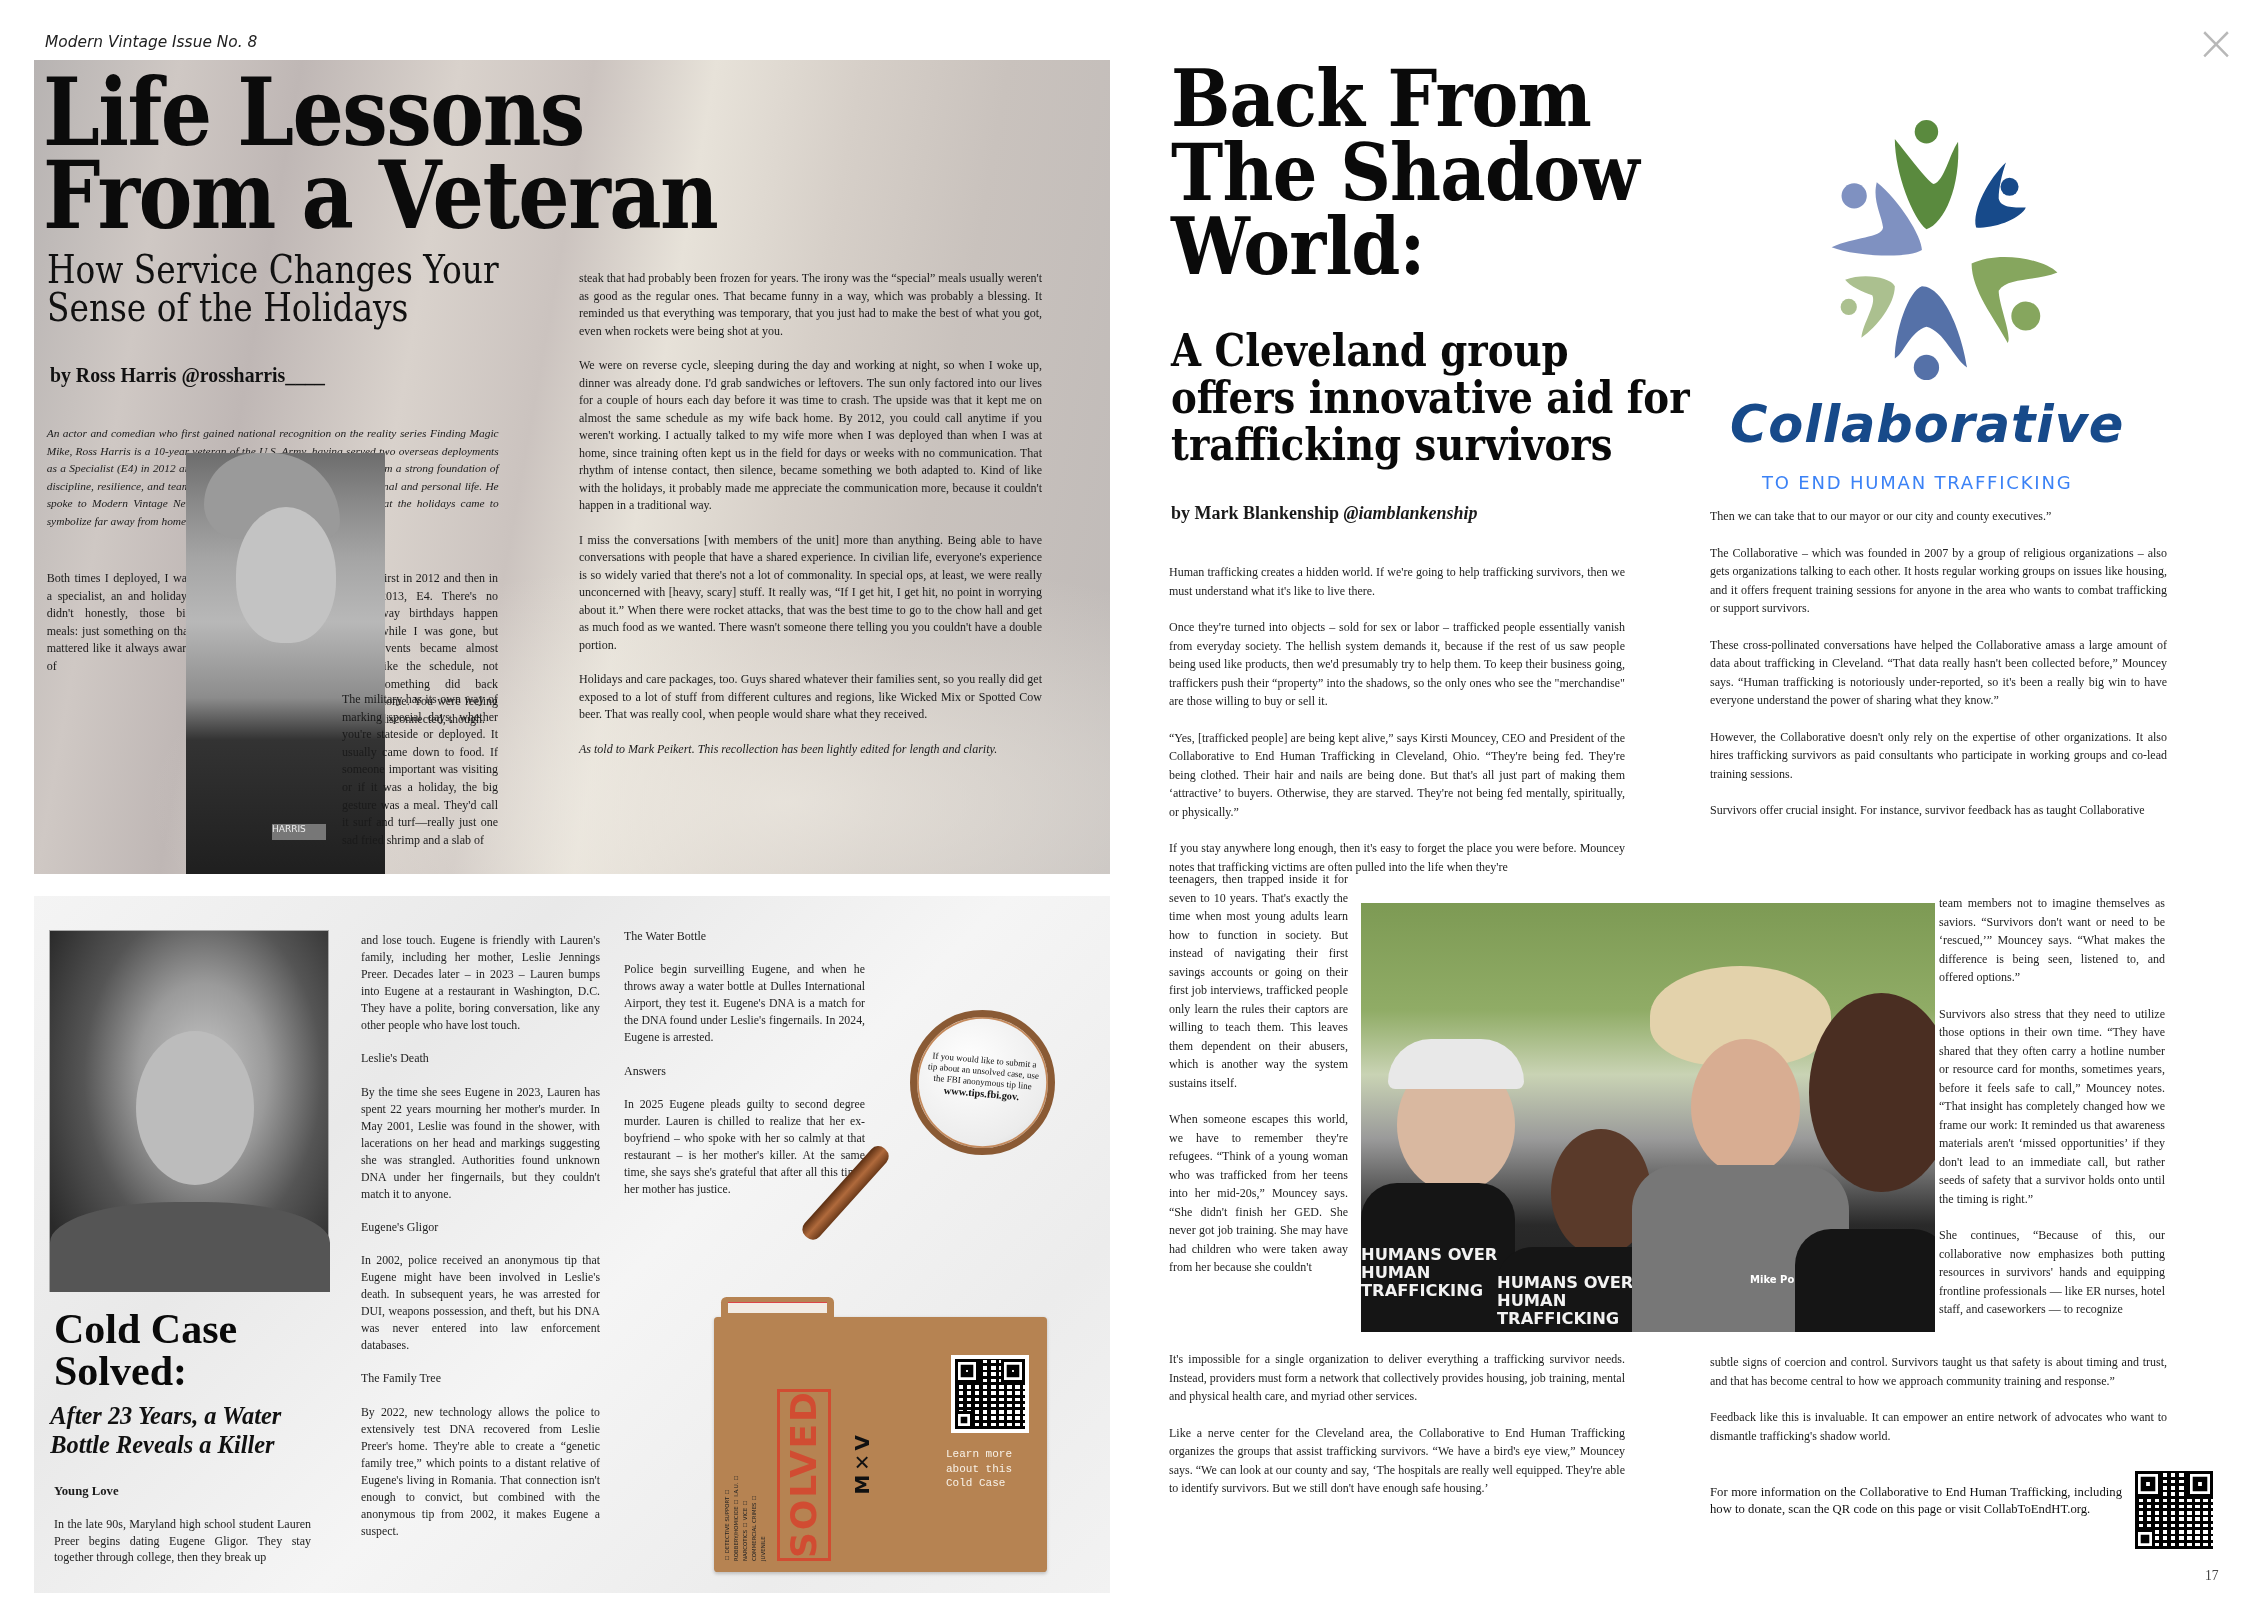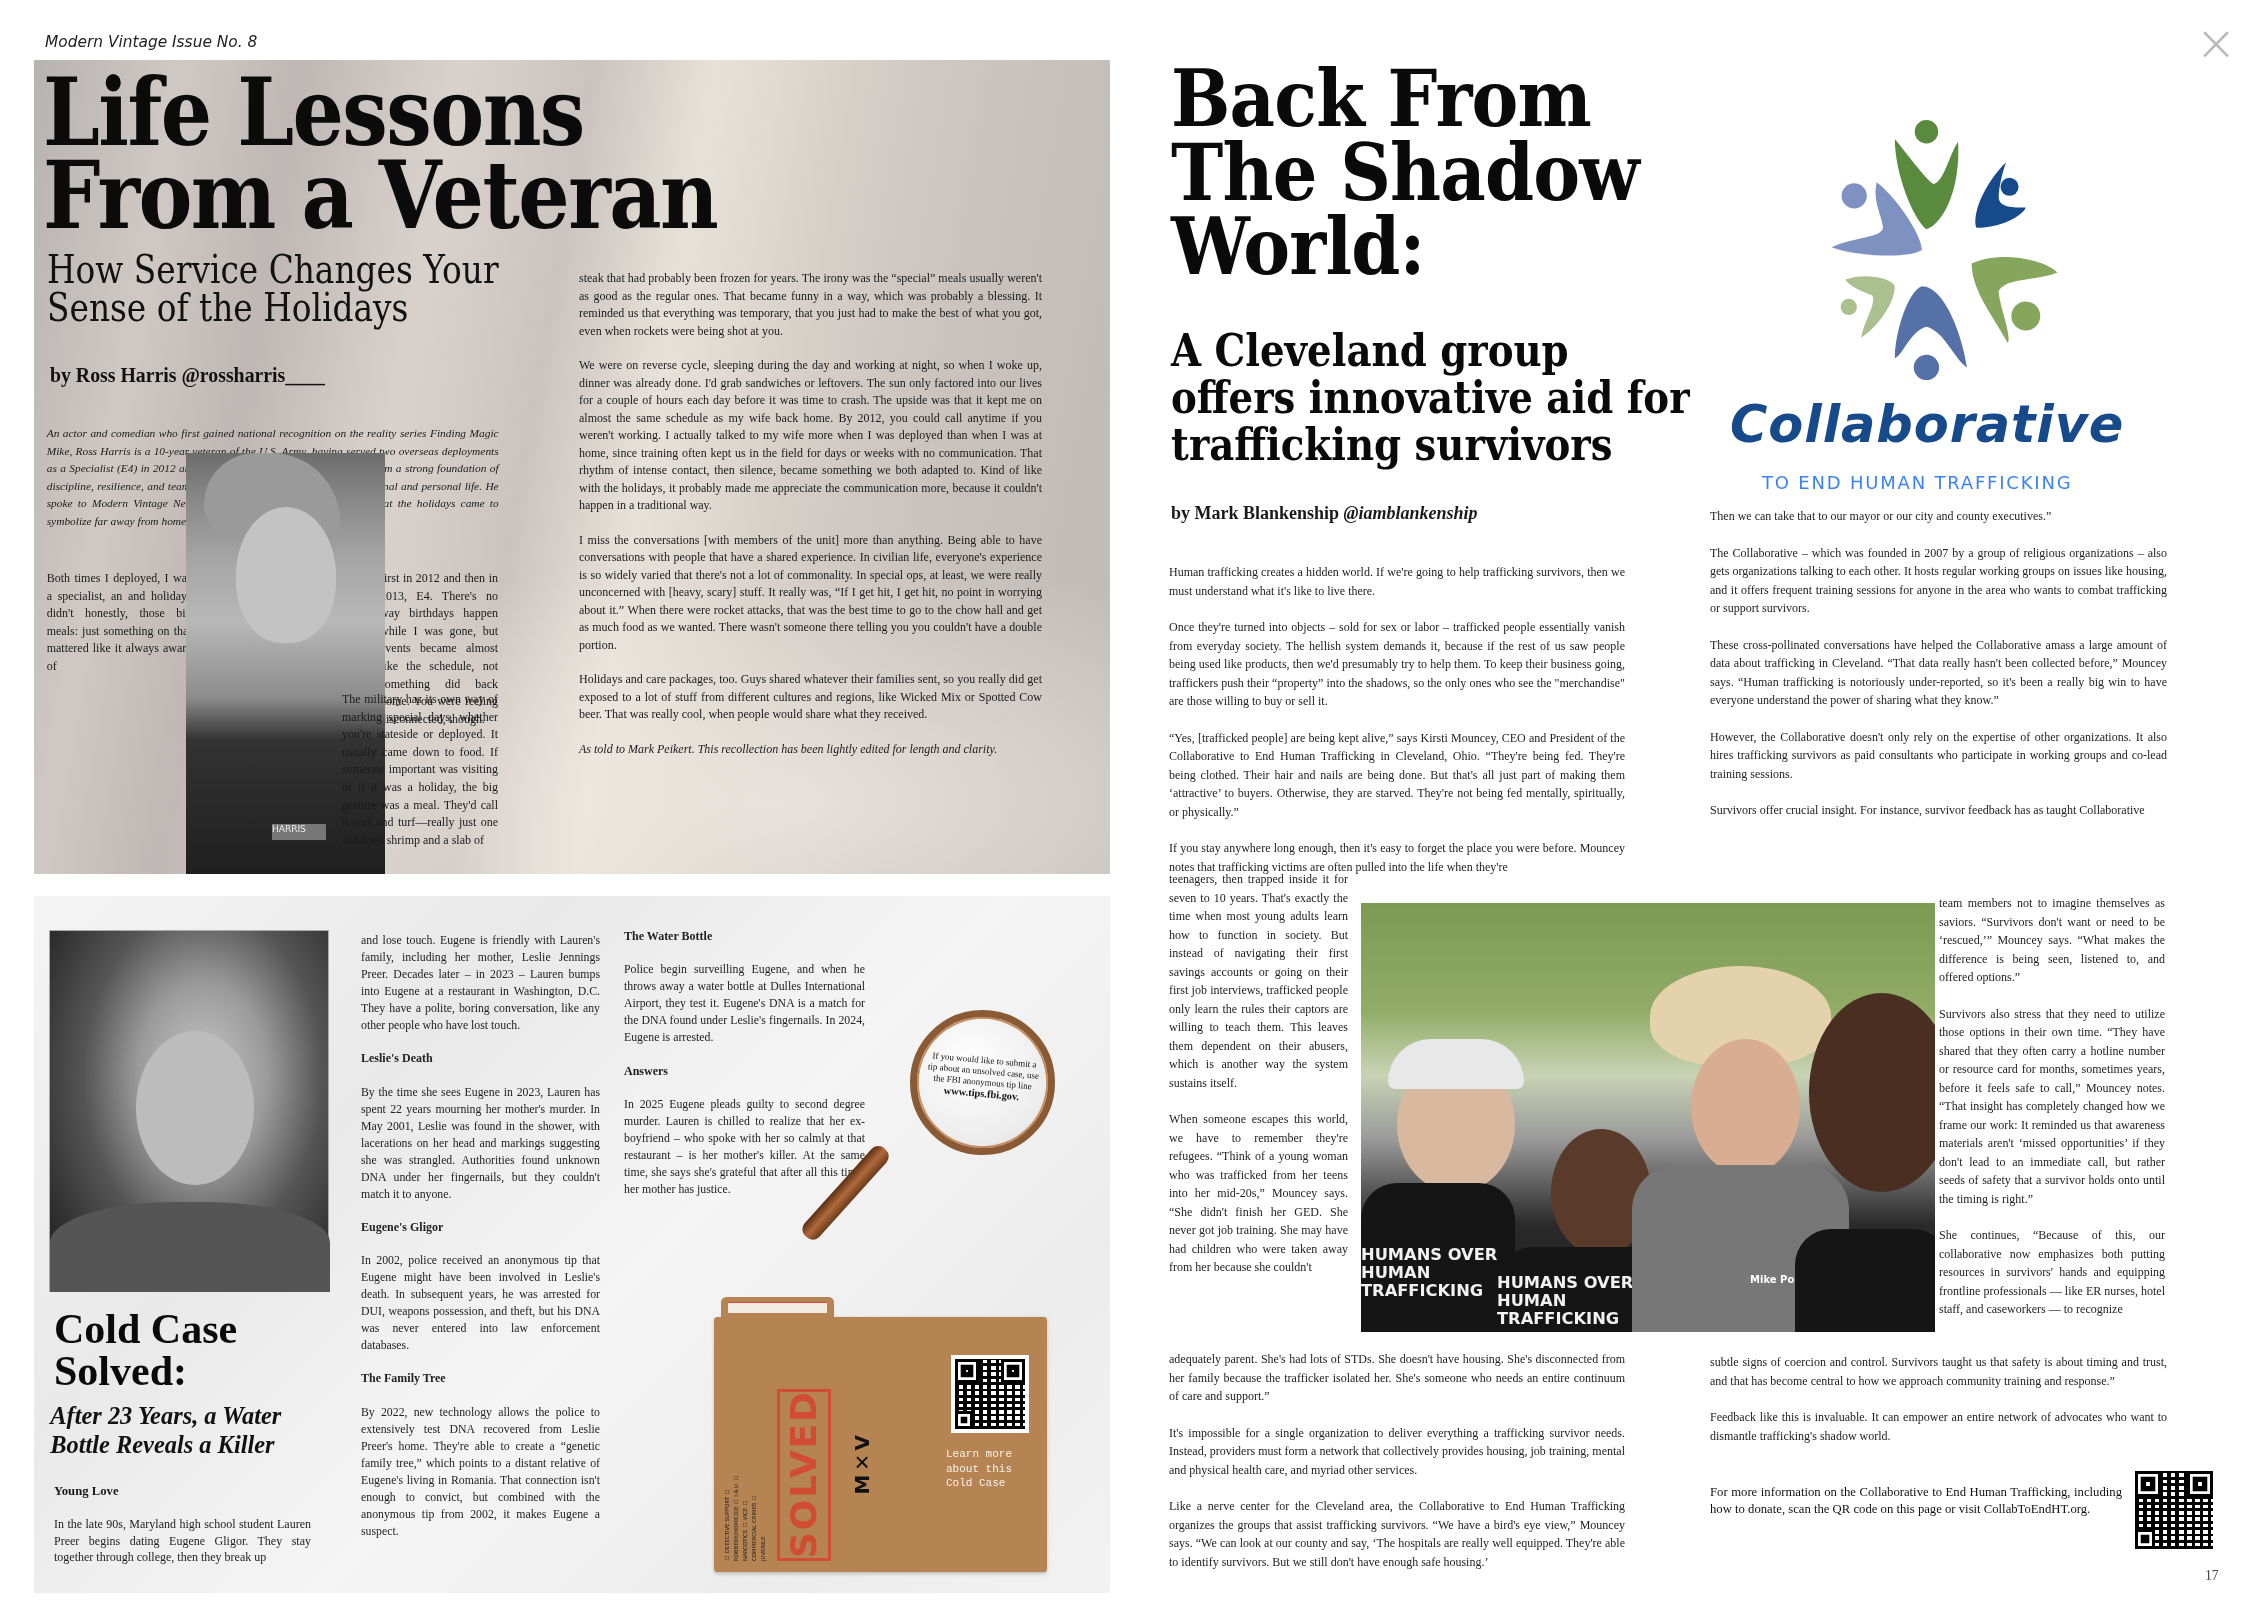--- a/index.html
+++ b/index.html
@@ -28,21 +28,21 @@
 
 .cold{left:34px;top:896px;width:1076px;height:697px;background:linear-gradient(135deg,#f4f4f4,#e9e9e9 30%,#f5f5f5 55%,#ececec 80%,#f2f2f2)}
 .cold .lauren{left:14.5px;top:34px;width:280px;height:362px;background:radial-gradient(ellipse at 55% 40%,#c8c8c8 0%,#9a9a9a 30%,#555 55%,#2a2a2a 85%);border:0.9px solid #aaa}
 .cold .lauren .face{left:86px;top:100px;width:118px;height:154px;border-radius:50%;background:#bcbcbc}
 .cold .lauren .body{left:0;top:271px;width:280px;height:90px;background:#555;border-radius:45% 45% 0 0}
 .cold h1{left:20px;top:412px;font-size:42px;line-height:42px;font-weight:700;color:#0a0a0a}
 .cold h2{left:16.3px;top:505px;font-size:24.4px;line-height:29px;font-style:italic;color:#111}
 .cold .ylh{left:20px;top:588px;font-size:12.7px;font-weight:700}
 .cold .yl{left:20px;top:620px;width:257px;font-size:12px;line-height:16.7px;text-align:justify;color:#222}
 .cold .mid{left:327px;top:36px;width:239px;font-size:11.8px;line-height:17px;text-align:justify;color:#222}
-.cold .mid h4,.cold .right h4{font-size:12px;font-weight:700;margin:16.3px 0 16.3px}
+.cold .mid h4,.cold .right h4{font-size:12px;font-weight:400;margin:16.3px 0 16.3px}
 .cold .right{left:590px;top:32px;width:241px;font-size:11.8px;line-height:17px;text-align:justify;color:#222}
 .cold .glass{left:876px;top:114px;width:145px;height:145px;border-radius:50%;border:7.2px solid #8a5a34;background:radial-gradient(circle at 40% 35%,#fff,#ececec 70%,#d2d2d2);box-shadow:0 0 0 1.8px #c58a5c inset}
 .cold .glass .tip{left:9px;top:38px;width:114px;font-size:9px;line-height:11px;text-align:center;color:#111;transform:rotate(5deg)}
 .cold .glass .tip b{display:block;font-size:10.4px}
 .cold .handle{left:841px;top:253px;width:20px;height:118px;background:linear-gradient(90deg,#5a2e12,#b06a3c,#6b3a1a);border-radius:9px;transform:rotate(42deg);transform-origin:top}
 .cold .folder{left:680px;top:421px;width:333px;height:255px;background:#b68352;border-radius:3.6px;box-shadow:0 1.8px 3.6px rgba(0,0,0,.2)}
 .cold .folder .tab{left:7.2px;top:-20px;width:113px;height:25px;background:#b68352;border-radius:5.4px 5.4px 0 0}
 .cold .folder .tab i{display:block;margin:5.4px 7.2px;height:11px;background:#f2ebe3;border-top:1.8px solid #d44}
 .cold .folder .stamp{left:63px;top:72px;width:54px;height:172px;border:3.6px solid #d4472f;color:#d4472f;font:700 36px/47px "DejaVu Sans",sans-serif;writing-mode:vertical-rl;transform:rotate(180deg);text-align:center;letter-spacing:1.8px;opacity:.9}
 .cold .folder .mark{left:136px;top:118px;font:700 20px "DejaVu Sans",sans-serif;color:#111;writing-mode:vertical-rl;transform:rotate(180deg)}
@@ -187,21 +187,20 @@
     <p>Human trafficking creates a hidden world. If we're going to help trafficking survivors, then we must understand what it's like to live there.</p>
     <p>Once they're turned into objects – sold for sex or labor – trafficked people essentially vanish from everyday society. The hellish system demands it, because if the rest of us saw people being used like products, then we'd presumably try to help them. To keep their business going, traffickers push their “property” into the shadows, so the only ones who see the "merchandise" are those willing to buy or sell it.</p>
     <p>“Yes, [trafficked people] are being kept alive,” says Kirsti Mouncey, CEO and President of the Collaborative to End Human Trafficking in Cleveland, Ohio. “They're being fed. They're being clothed. Their hair and nails are being done. But that's all just part of making them ‘attractive’ to buyers. Otherwise, they are starved. They're not being fed mentally, spiritually, or physically.”</p>
     <p>If you stay anywhere long enough, then it's easy to forget the place you were before. Mouncey notes that trafficking victims are often pulled into the life when they're</p>
   </div>
   <div class="abs body c1s">
     <p>teenagers, then trapped inside it for seven to 10 years. That's exactly the time when most young adults learn how to function in society. But instead of navigating their first savings accounts or going on their first job interviews, trafficked people only learn the rules their captors are willing to teach them. This leaves them dependent on their abusers, which is another way the system sustains itself.</p>
     <p>When someone escapes this world, we have to remember they're refugees. “Think of a young woman who was trafficked from her teens into her mid-20s,” Mouncey says. “She didn't finish her GED. She never got job training. She may have had children who were taken away from her because she couldn't</p>
   </div>
   <div class="abs body c1b">
-    <p>adequately parent. She's had lots of STDs. She doesn't have housing. She's disconnected from her family because the trafficker isolated her. She's someone who needs an entire continuum of care and support.”</p>
     <p>It's impossible for a single organization to deliver everything a trafficking survivor needs. Instead, providers must form a network that collectively provides housing, job training, mental and physical health care, and myriad other services.</p>
     <p>Like a nerve center for the Cleveland area, the Collaborative to End Human Trafficking organizes the groups that assist trafficking survivors. “We have a bird's eye view,” Mouncey says. “We can look at our county and say, ‘The hospitals are really well equipped. They're able to identify survivors. But we still don't have enough safe housing.’</p>
   </div>
 
   <div class="abs group">
     <div class="p" style="left:36px;top:154px;width:118px;height:136px;background:#d9b8a0"></div>
     <div class="p" style="left:27px;top:136px;width:136px;height:50px;background:#e8e8e8;border-radius:54px 54px 9px 9px"></div>
     <div class="shirt" style="left:0;top:280px;width:154px;height:154px">HUMANS OVER HUMAN TRAFFICKING</div>
     <div class="p" style="left:190px;top:226px;width:100px;height:127px;background:#5a3a2a"></div>
     <div class="shirt" style="left:136px;top:344px;width:190px;height:100px;padding-top:27px">HUMANS OVER HUMAN TRAFFICKING</div>

